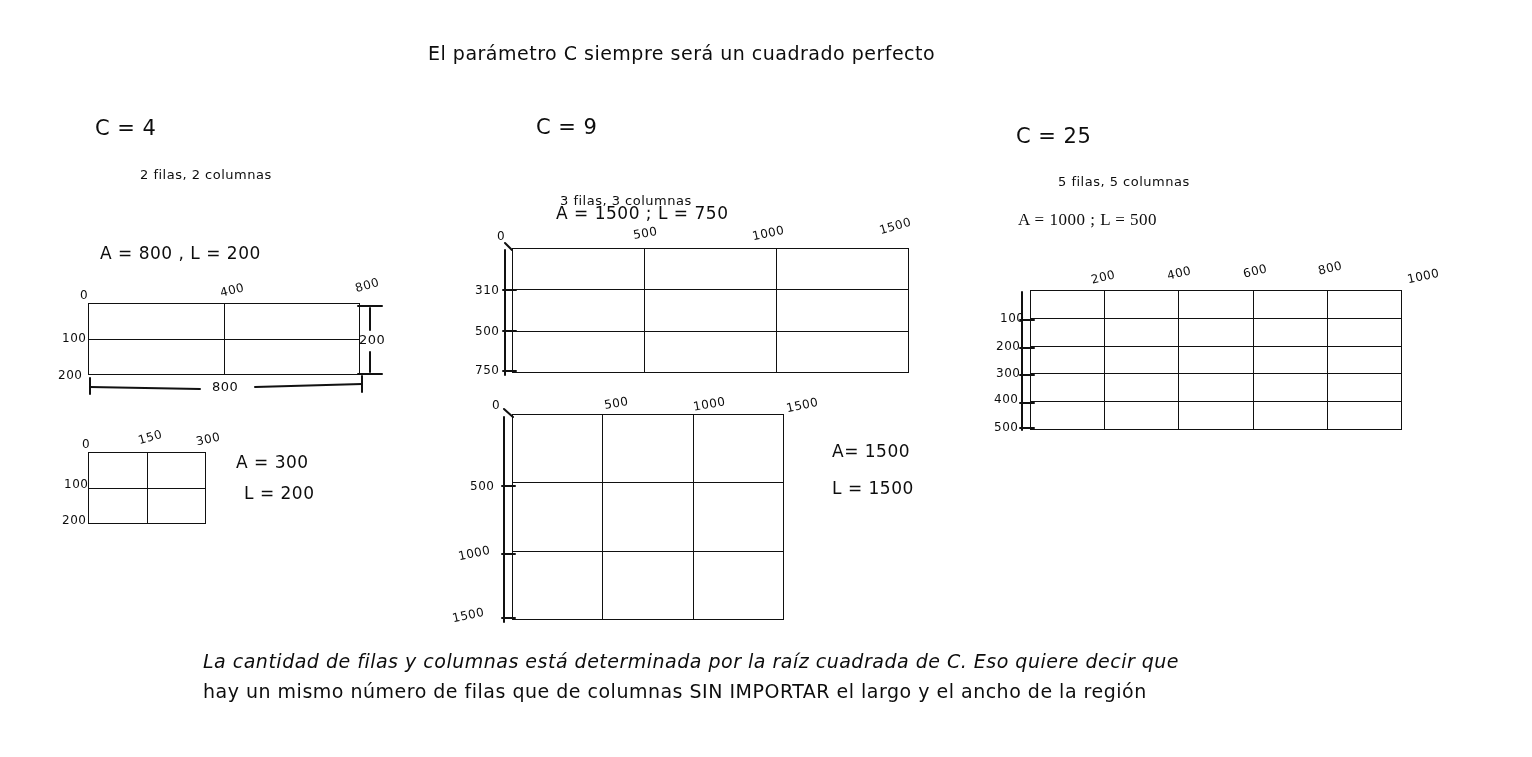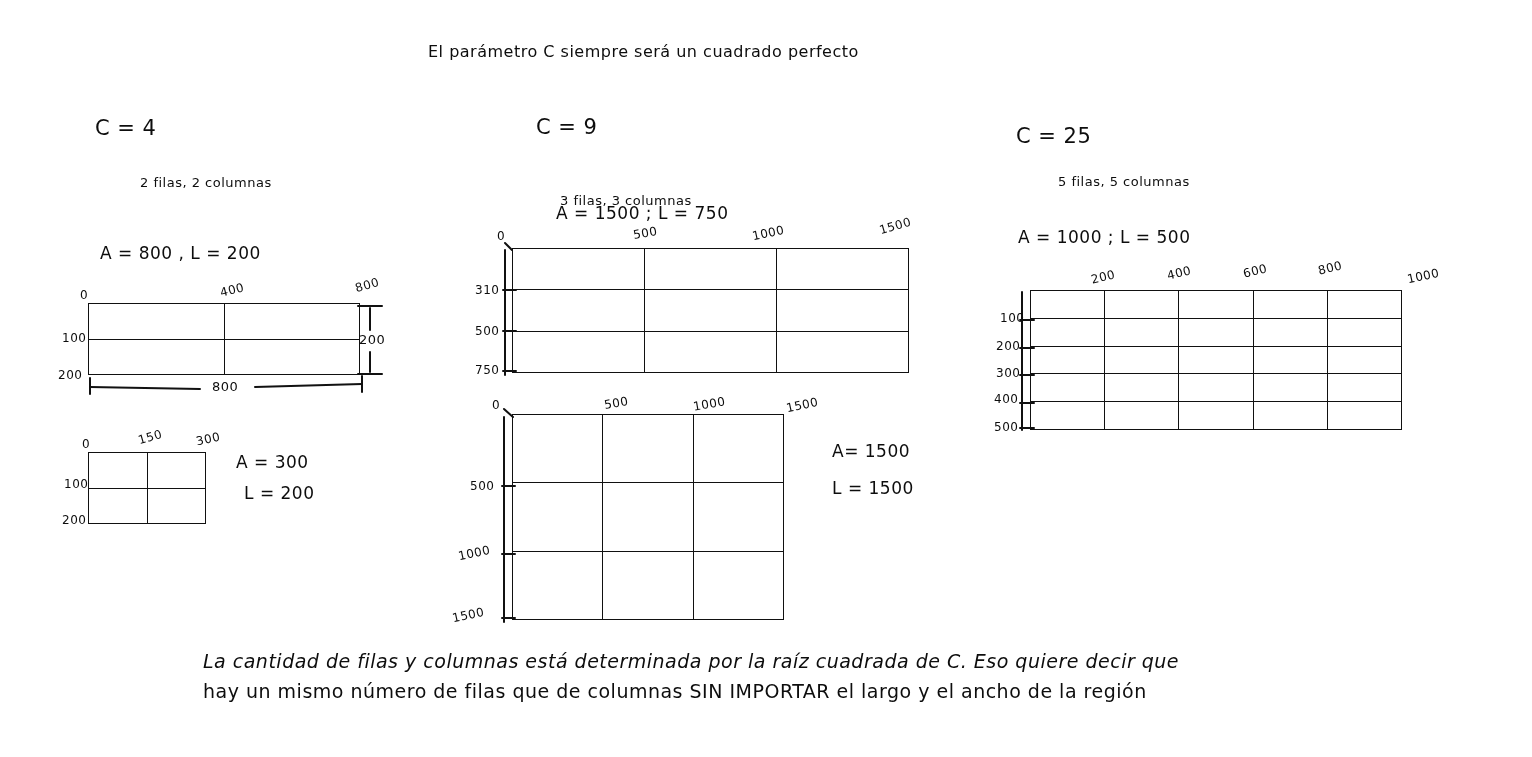--- a/index.html
+++ b/index.html
@@ -15,21 +15,21 @@
     color: #0d0d0d;
     overflow: hidden;
   }
   .abs { position: absolute; }
   .hand {
     font-family: "DejaVu Sans", sans-serif;
     letter-spacing: 0.5px;
   }
   
   .top-caption {
-    font-size: 16px;
+    font-size: 19px;
     white-space: nowrap;
   }
   .case-title {
     font-size: 21px;
     white-space: nowrap;
   }
   .case-sub {
     font-size: 13px;
     white-space: nowrap;
   }
@@ -71,21 +71,21 @@
   }
   svg { position: absolute; overflow: visible; }
   .stroke { stroke: #111; stroke-width: 2; fill: none; stroke-linecap: round; }
 </style>
 </head>
 <body>
 
 <div class="abs top-caption hand" style="left:428px; top:42px;">El parámetro C siempre será un cuadrado perfecto</div>
 
 <div class="abs case-title hand" style="left:95px; top:116px;">C = 4</div>
-<div class="abs case-sub hand" style="left:140px; top:167px;margin-top:8px;">2 filas, 2 columnas</div>
+<div class="abs case-sub hand" style="left:140px; top:167px;">2 filas, 2 columnas</div>
 <div class="abs case-dim hand" style="left:100px; top:243px;">A = 800 ,  L = 200</div>
 
 <div class="grid thin" style="left:88px; top:303px; width:272px; height:72px; grid-template-columns:repeat(2,1fr); grid-template-rows:repeat(2,1fr);">
   <div class="cell"></div>
   <div class="cell"></div>
   <div class="cell"></div>
   <div class="cell"></div>
 </div>
 
 <div class="abs axis-num hand" style="left:80px; top:288px;">0</div>
@@ -178,21 +178,21 @@
 <div class="abs axis-num hand" style="left:693px; top:397px; transform:rotate(-10deg);">1000</div>
 <div class="abs axis-num hand" style="left:786px; top:398px; transform:rotate(-12deg);">1500</div>
 <div class="abs axis-num hand" style="left:470px; top:479px;">500</div>
 <div class="abs axis-num hand" style="left:458px; top:546px; transform:rotate(-12deg);">1000</div>
 <div class="abs axis-num hand" style="left:452px; top:608px; transform:rotate(-12deg);">1500</div>
 <div class="abs side-label hand" style="left:832px; top:441px;">A= 1500</div>
 <div class="abs side-label hand" style="left:832px; top:478px;">L = 1500</div>
 
 <div class="abs case-title hand" style="left:1016px; top:124px;">C = 25</div>
 <div class="abs case-sub hand" style="left:1058px; top:174px;">5 filas, 5 columnas</div>
-<div class="abs case-dim hand" style="left:1018px; top:227px;">A = 1000  ;   L = 500</div>
+<div class="abs case-dim hand" style="left:1018px; top:210px;font-family:Liberation Serif, serif;">A = 1000  ;   L = 500</div>
 
 <div class="grid thin" style="left:1030px; top:290px; width:372px; height:140px; grid-template-columns:repeat(5,1fr); grid-template-rows:repeat(5,1fr);">
   <div class="cell"></div>
   <div class="cell"></div>
   <div class="cell"></div>
   <div class="cell"></div>
   <div class="cell"></div>
   <div class="cell"></div>
   <div class="cell"></div>
   <div class="cell"></div>

